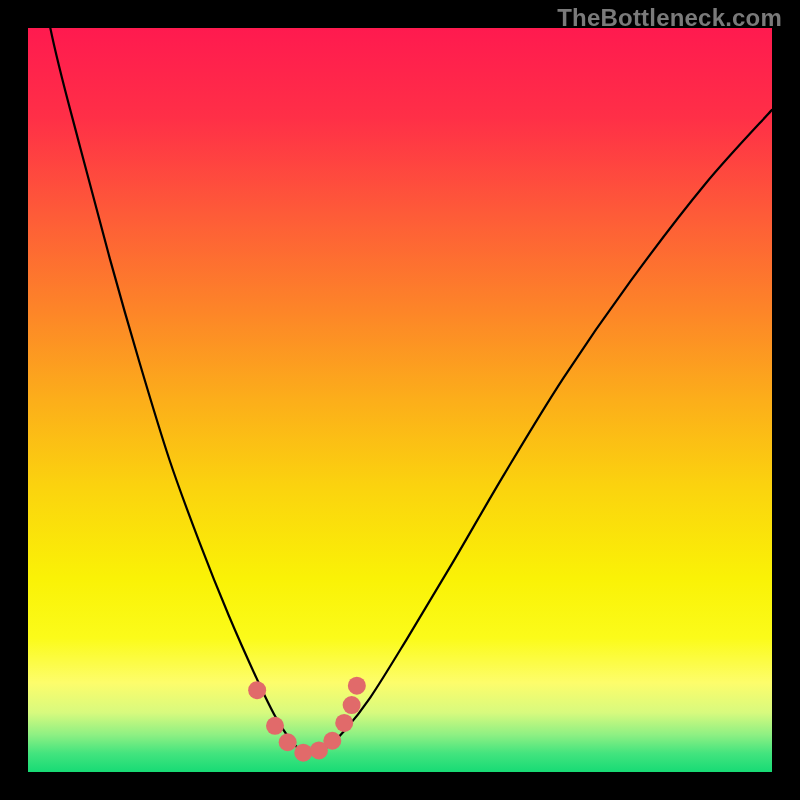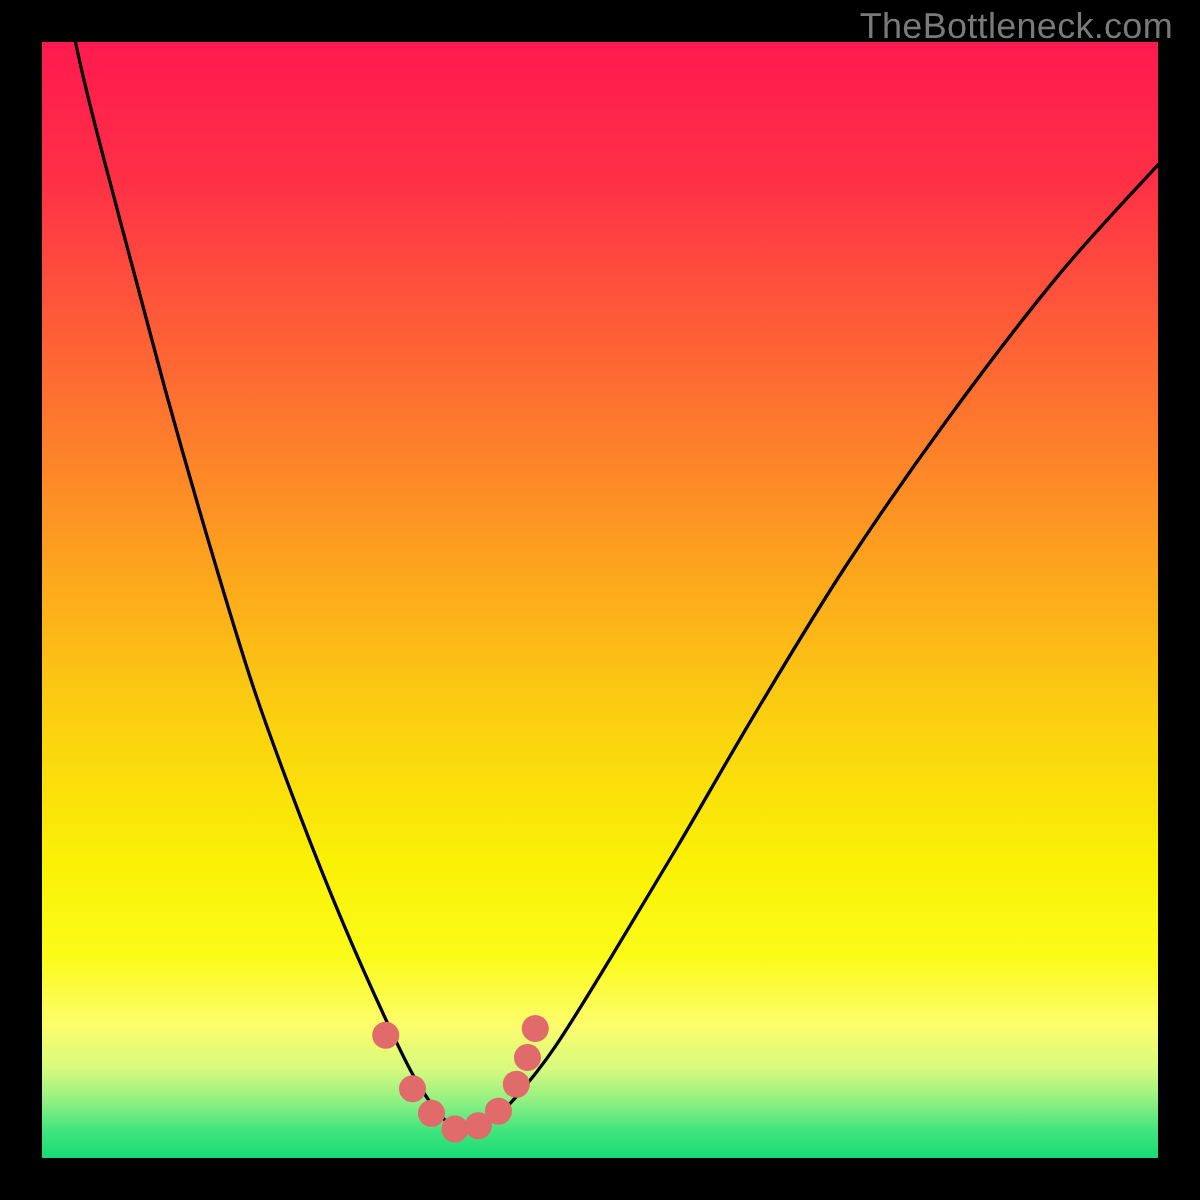--- a/index.html
+++ b/index.html
@@ -21,21 +21,21 @@
   }
   .plot {
     position: absolute;
     box-sizing: border-box;
   }
   .watermark {
     position: absolute;
     top: 4px;
     right: 18px;
     font-size: 24px;
-    font-weight: 400;
+    font-weight: 700;
     color: #7a7a7a;
     letter-spacing: 0.2px;
   }
   svg {
     display: block;
   }
 </style>
 </head>
 <body>
 

